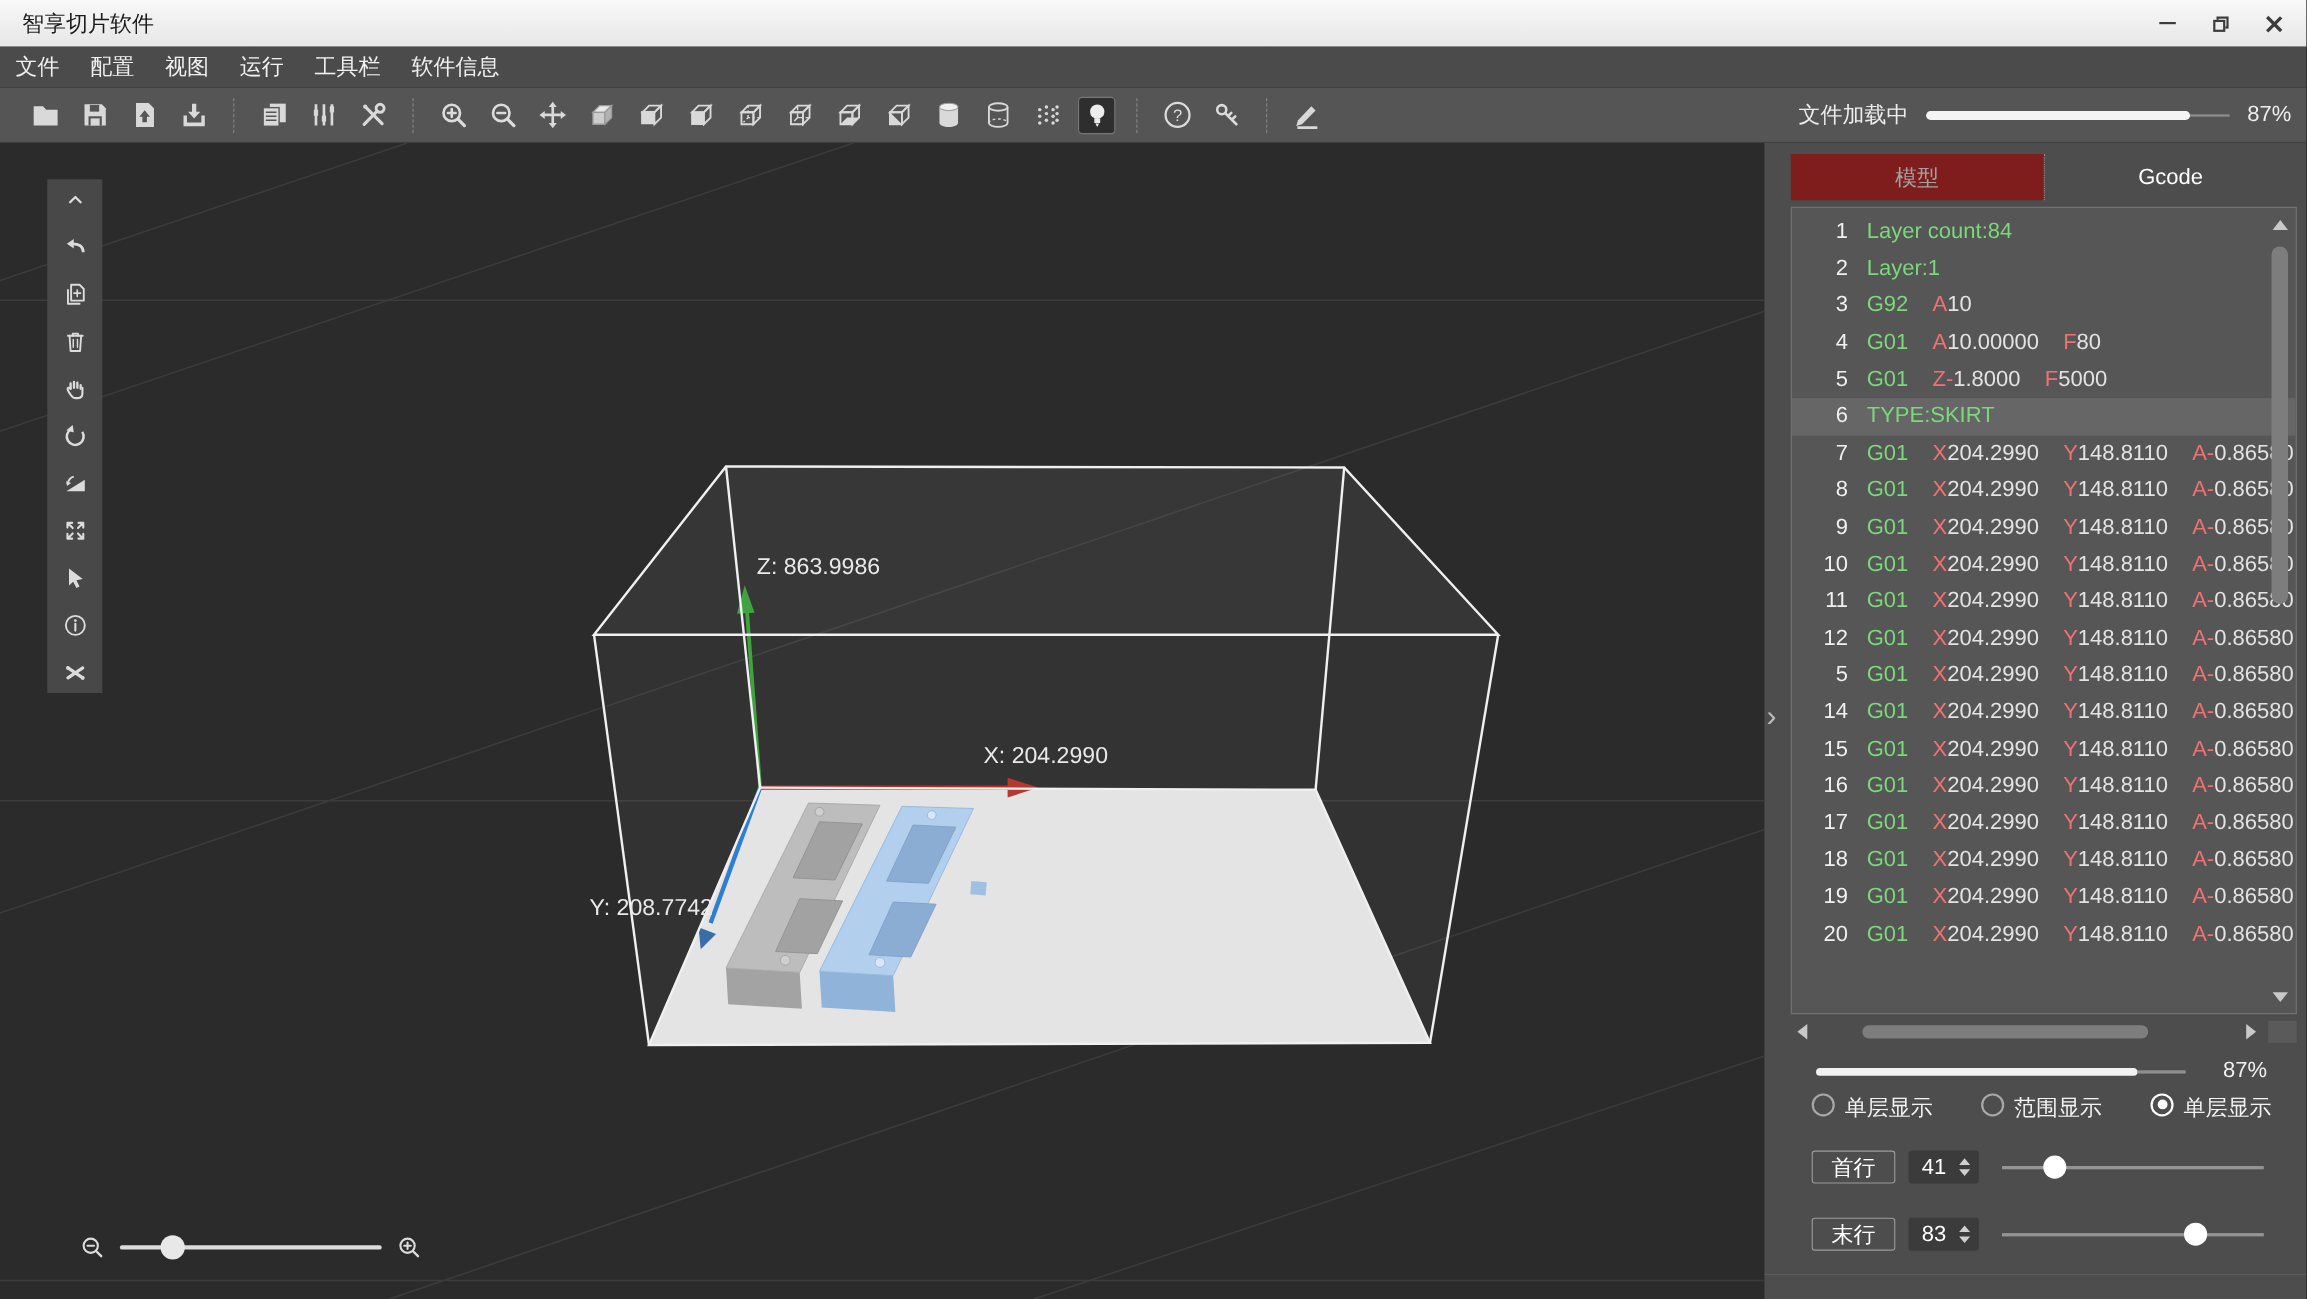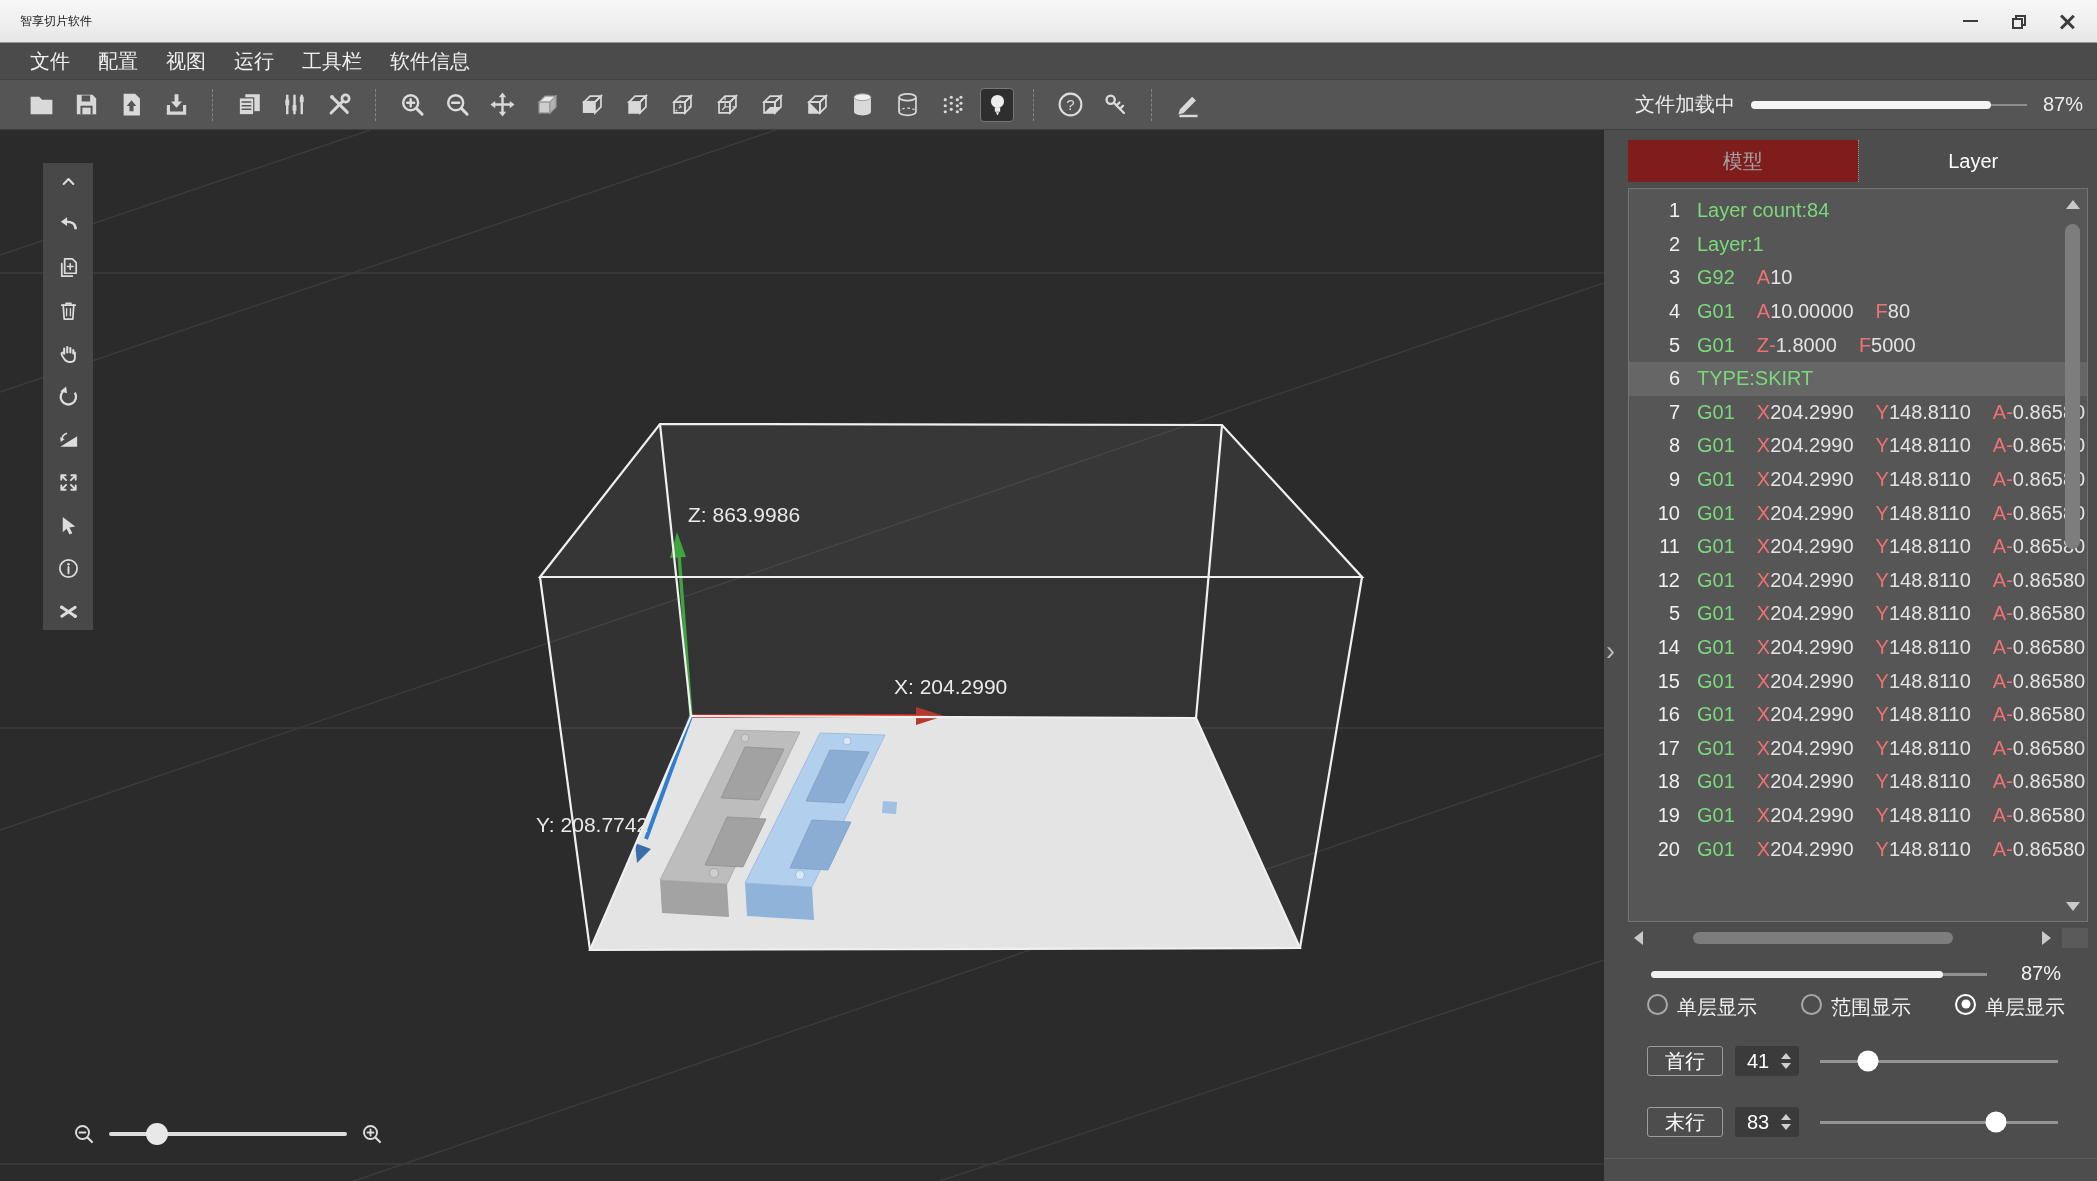--- a/index.html
+++ b/index.html
@@ -3,36 +3,36 @@
 <meta charset="utf-8">
 <style>
   html,body{margin:0;padding:0;background:#1e1e1e;}
   *{box-sizing:border-box;font-family:"Liberation Sans","DejaVu Sans",sans-serif;}
   .app{position:relative;width:2097px;height:1181px;overflow:hidden;background:#2b2b2b;user-select:none;}
 
   
   .titlebar{position:absolute;left:0;top:0;width:2097px;height:43px;
     background:linear-gradient(#f8f8f8,#e7e7e7);border-bottom:1px solid #9a9a9a;
     display:flex;align-items:center;}
-  .titlebar .title{margin-left:20px;font-size:12px;color:#1b1b1b;}
+  .titlebar .title{margin-left:20px;font-size:20px;color:#1b1b1b;}
   .winbtns{margin-left:auto;display:flex;align-items:center;gap:18px;padding-right:16px;}
   .winbtn{width:30px;height:30px;display:flex;align-items:center;justify-content:center;cursor:default;}
   .glyph-min{width:15px;height:2.5px;background:#3c3c3c;}
   .glyph-restore{position:relative;width:13px;height:13px;}
   .glyph-restore .b{position:absolute;border:2px solid #3c3c3c;width:11px;height:11px;background:transparent;}
   .glyph-restore .b1{left:3px;top:0;}
   .glyph-restore .b2{left:0;top:3px;background:#ededed;}
   .glyph-close{position:relative;width:15px;height:15px;}
   .glyph-close:before,.glyph-close:after{content:"";position:absolute;left:7px;top:-1px;width:2.5px;height:18px;background:#3c3c3c;}
   .glyph-close:before{transform:rotate(45deg);}
   .glyph-close:after{transform:rotate(-45deg);}
 
   
   .menubar{position:absolute;left:0;top:43px;width:2097px;height:37px;background:#4b4b4b;
-    border-bottom:1px solid #424242;display:flex;align-items:flex-end;padding-left:16px;}
+    border-bottom:1px solid #424242;display:flex;align-items:flex-end;}
   .menu-item{color:#f0f0f0;font-size:20px;padding:0 14px;line-height:36px;cursor:default;}
 
   
   .toolbar{position:absolute;left:0;top:80px;width:2097px;height:50px;background:#555555;
     border-bottom:1px solid #3e3e3e;display:flex;align-items:center;padding-left:24px;gap:11px;}
   .tb-btn{width:34px;height:34px;display:flex;align-items:center;justify-content:center;border-radius:4px;cursor:default;flex:0 0 auto;}
   .tb-btn svg{width:29px;height:29px;}
   .tb-btn.active{background:#2e2e2e;border:1px solid #777;}
   .tb-sep{width:0;height:32px;border-left:1px dashed #858585;margin:0 8px;flex:0 0 auto;}
   .ticon{stroke:#dcdcdc;fill:none;stroke-width:1.7;stroke-linecap:round;stroke-linejoin:round;}
@@ -508,21 +508,21 @@
           <path d="M7.5 10.5h6M10.5 7.5v6" stroke-width="1.9"></path>
         </svg>
     </div>
   </div>
 
   <div class="rightpanel">
     <div class="chev">›</div>
 
     <div class="tabs">
       <div class="tab inactive">模型</div>
-      <div class="tab active">Layer</div>
+      <div class="tab active">Gcode</div>
     </div>
 
     <div class="gcode-list" id="gcode-list">
       <div class="grow">
           <span class="ln">1</span>
           <span class="tok-g">Layer count:84</span>
         </div>
         <div class="grow">
           <span class="ln">2</span>
           <span class="tok-g">Layer:1</span>

